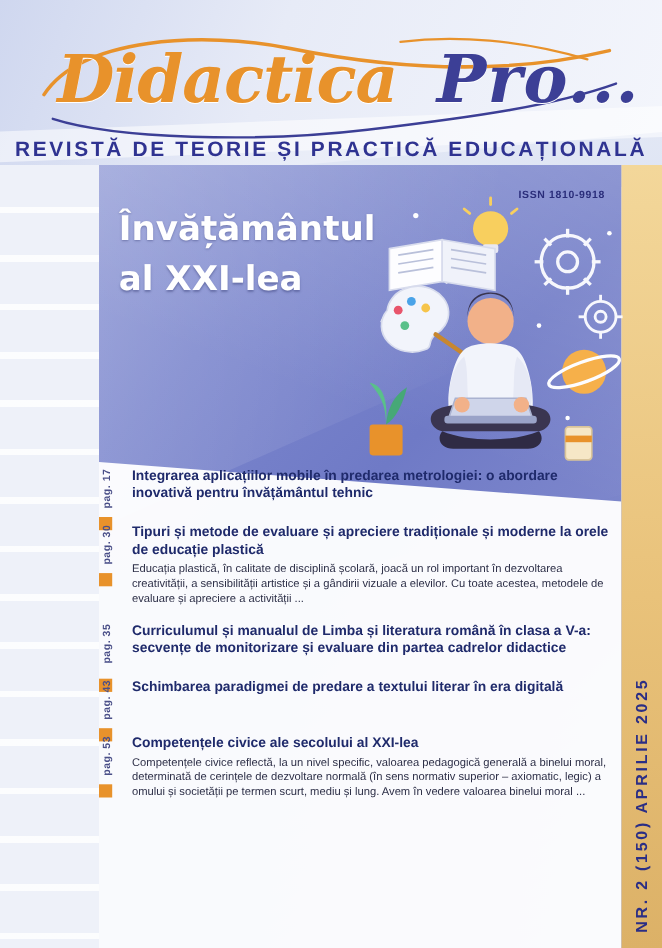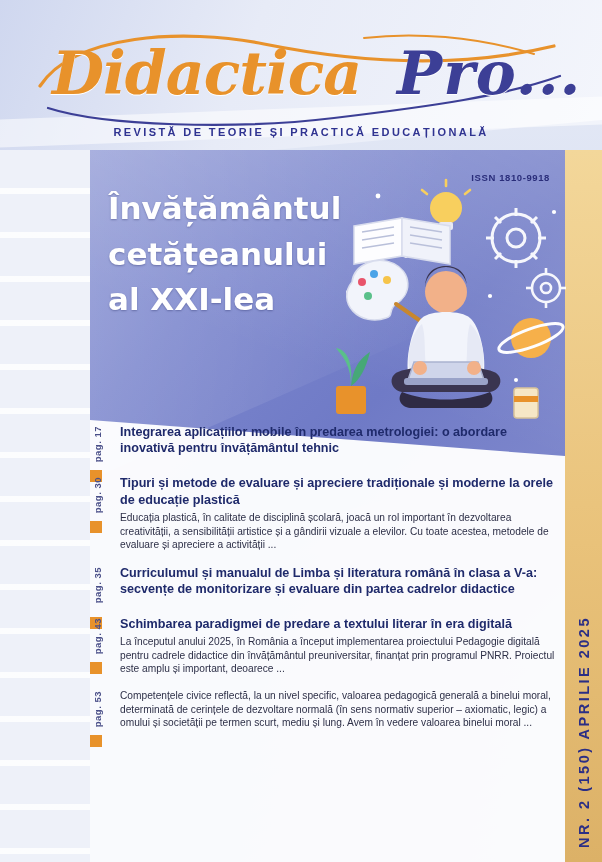--- a/index.html
+++ b/index.html
@@ -89,21 +89,21 @@
     letter-spacing: 1px;
   }
   .swoosh {
     position: absolute; left: 34px; top: 16px; width: 532px; height: 100px;
     pointer-events: none;
   }
   .subtitle {
     position: absolute; left: 0; top: 126px; width: 602px;
     text-align: center;
     font-family: "Liberation Sans", sans-serif;
-    font-weight: bold; font-size: 11px;
+    font-weight: bold; font-size: 19px;
     letter-spacing: 2.4px;
     color: #2f3391;
   }
 
   
   .issn {
     position: absolute; right: 52px; top: 172px;
     font-size: 9.5px; font-weight: bold; letter-spacing: .6px;
     color: #2a2d7a;
   }
@@ -202,21 +202,20 @@
     <div class="logo-title">
       <span>Didactica</span><span class="pro">Pro...</span>
     </div>
   </div>
   <div class="subtitle">REVISTĂ DE TEORIE ȘI PRACTICĂ EDUCAȚIONALĂ</div>
 
   <div class="issn">ISSN 1810-9918</div>
 
   <div class="headline">
     <span>Învățământul</span>
-    <span>cetățeanului</span>
     <span>al  XXI-lea</span>
   </div>
 
   <svg class="illo" viewBox="0 0 250 262">
 
     <g opacity=".95">
       <circle cx="198" cy="66" r="24" fill="none" stroke="#fdfdff" stroke-width="3"></circle>
       <circle cx="198" cy="66" r="9" fill="none" stroke="#fdfdff" stroke-width="3"></circle>
       <g stroke="#fdfdff" stroke-width="3">
         <line x1="198" y1="36" x2="198" y2="44"></line>
@@ -355,29 +354,29 @@
       </div>
     </div>
 
     <div class="toc-item">
       <div class="toc-pagecol">
         <div class="toc-page">pag. 43</div>
         <div class="toc-marker" style="top:46px"></div>
       </div>
       <div class="toc-body">
         <div class="toc-title">Schimbarea paradigmei de predare a textului literar în era digitală</div>
-        <div class="toc-desc">La începutul anului 2025, în România a început implementarea proiectului Pedagogie digitală pentru cadrele didactice din învățământul preuniversitar, finanțat prin programul PNRR. Proiectul este amplu și important, deoarece ...</div>
       </div>
     </div>
 
     <div class="toc-item">
       <div class="toc-pagecol">
         <div class="toc-page">pag. 53</div>
         <div class="toc-marker" style="top:46px"></div>
       </div>
       <div class="toc-body">
+        <div class="toc-title">Competențele civice ale secolului al XXI-lea</div>
         <div class="toc-desc">Competențele civice reflectă, la un nivel specific, valoarea pedagogică generală a binelui moral, determinată de cerințele de dezvoltare normală (în sens normativ superior – axiomatic, legic) a omului și societății pe termen scurt, mediu și lung. Avem în vedere valoarea binelui moral ...</div>
       </div>
     </div>
 
   </div>
 
 </div>
 
 </body></html>

